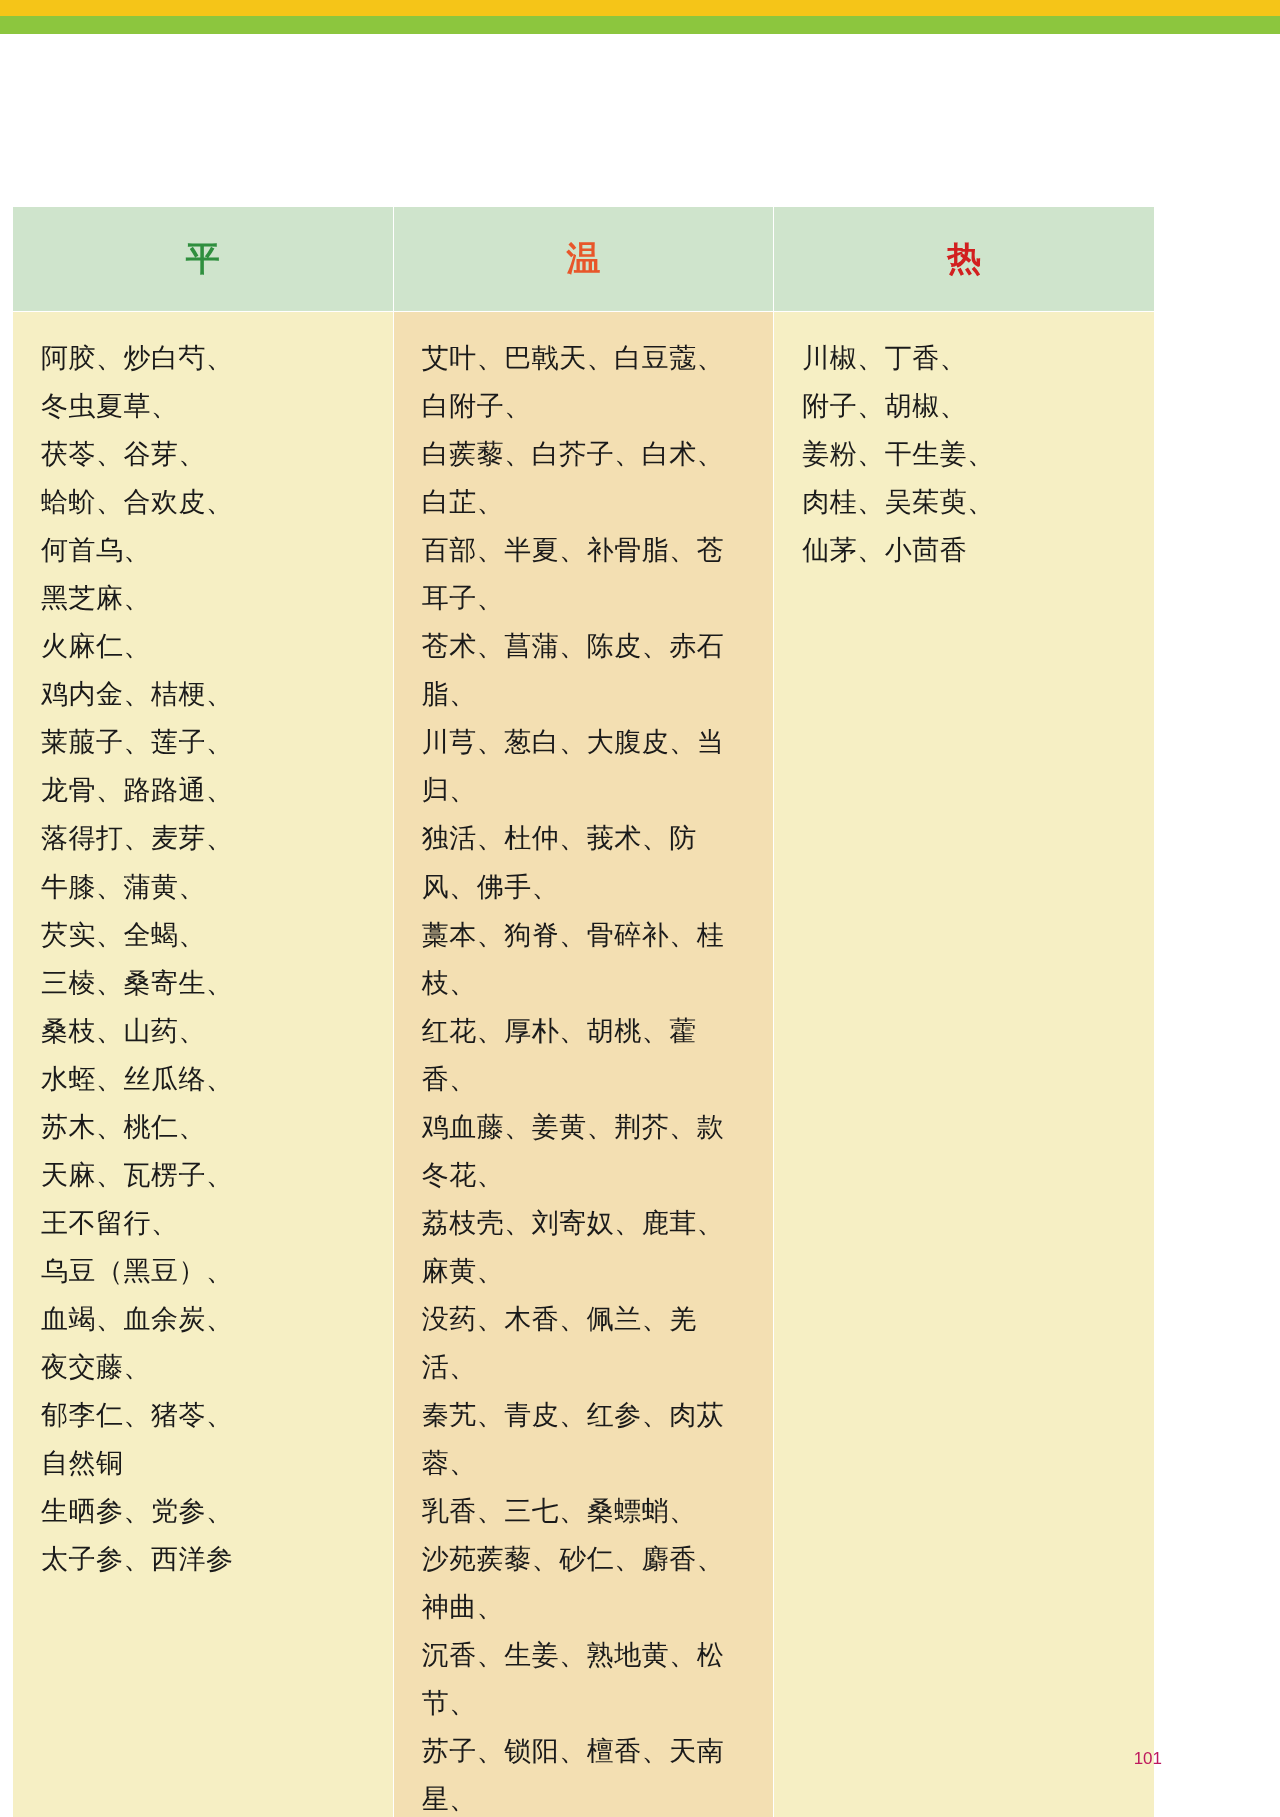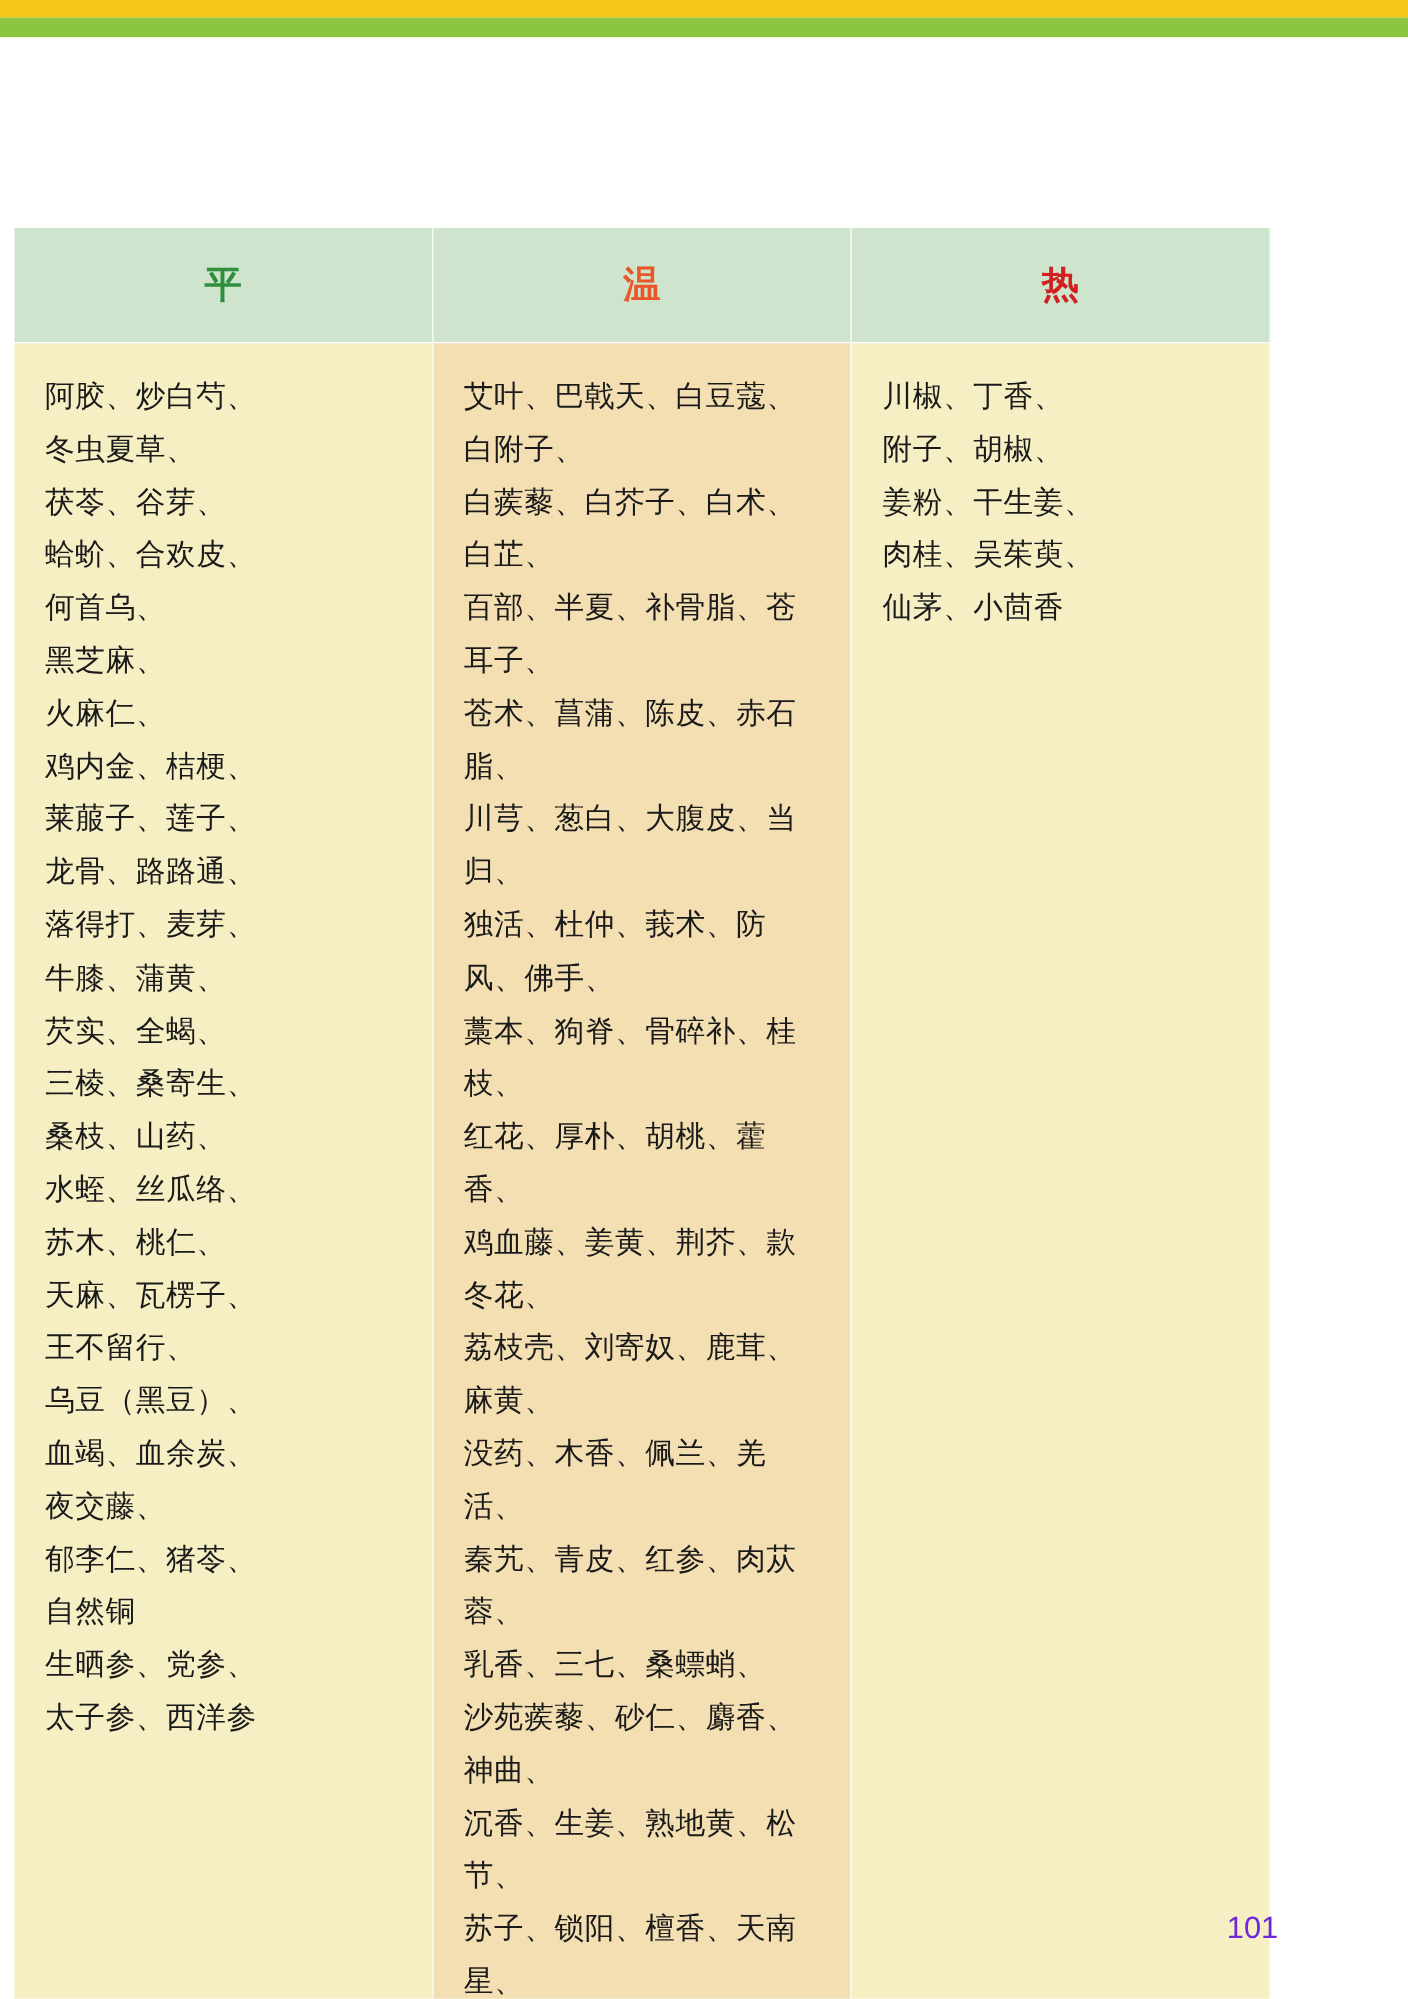--- a/index.html
+++ b/index.html
@@ -96,28 +96,29 @@
     width: 430px;
   }
   td.col-re {
     background: #f6efc4;
     width: 240px;
   }
 
   .cell-text {
     white-space: pre-line;
     word-break: break-all;
+    font-family: Liberation Mono, monospace;
   }
 
   .page-number {
     position: absolute;
     right: 118px;
     bottom: 48px;
-    font-size: 28px;
-    color: #6d28d9;
+    font-size: 17px;
+    color: #be185d;
     font-family: "Liberation Sans", sans-serif;
     margin-top: 10px;
   }
 </style>
 </head>
 <body>
 
 <div class="top-bar-yellow"></div>
 <div class="top-bar-green"></div>
 

